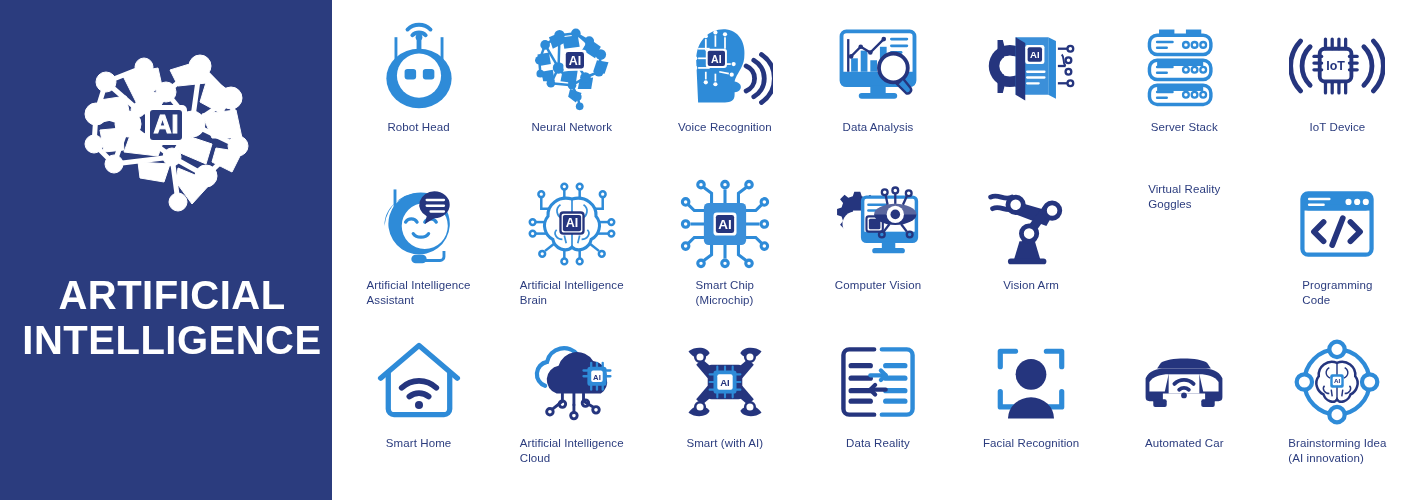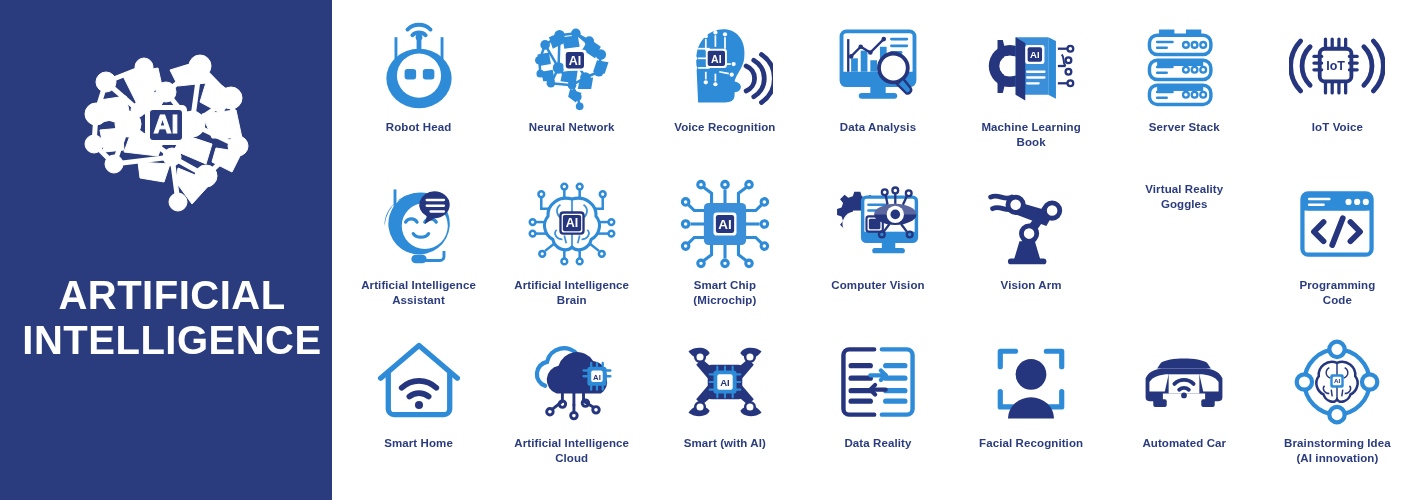--- a/index.html
+++ b/index.html
@@ -48,22 +48,22 @@
   }
   .icon-art {
     width:96px; height:96px;
     display:flex; align-items:center; justify-content:center;
   }
   .icon-art svg { width:96px; height:96px; display:block; }
   .icon-label {
     margin-top:6px;
     color:#2B3C7E;
     font-size:11.5px;
-    font-weight:bold;
-    text-align:center;
+    font-weight:normal;
+    text-align:left;
     line-height:1.28;
     max-width:128px;
     letter-spacing:0.1px;
   }
 </style>
 </head>
 <body>
 
 <div class="page">
 
@@ -340,24 +340,20 @@
             <path d="M82 38 C86 42 82 46 86 50" stroke-width="2"></path>
           </g>
           <g fill="none" stroke="#25357E" stroke-width="2.4">
             <circle cx="91" cy="32" r="3"></circle>
               <circle cx="89" cy="44" r="3"></circle>
             <circle cx="89" cy="56" r="3"></circle>
               <circle cx="91" cy="68" r="3"></circle>
           </g>
         </svg>
       </div>
-      <div class="icon-label">
-        <div>Machine Learning</div>
-        <div>Book</div>
-      </div>
     </div>
 
     <div class="icon-cell">
       <div class="icon-art">
         <svg viewBox="0 0 100 100">
           <g fill="#2E8BD8">
             <rect x="24" y="12" width="16" height="6"></rect>
               <rect x="52" y="12" width="16" height="6"></rect>
             <rect x="22" y="44" width="48" height="6"></rect>
               <rect x="22" y="70" width="48" height="6"></rect>
@@ -416,21 +412,21 @@
             <line x1="26" y1="54" x2="34" y2="54"></line>
             <line x1="63" y1="40" x2="71" y2="40"></line>
               <line x1="63" y1="47" x2="71" y2="47"></line>
             <line x1="63" y1="54" x2="71" y2="54"></line>
           </g>
           <rect x="32" y="32" width="33" height="34" rx="5" fill="none" stroke="#25357E" stroke-width="4"></rect>
           <text x="48.5" y="54" font-family="Liberation Sans, sans-serif" font-size="13" font-weight="bold" fill="#25357E" text-anchor="middle">IoT</text>
         </svg>
       </div>
       <div class="icon-label">
-        <div>IoT Voice</div>
+        <div>IoT Device</div>
       </div>
     </div>
 
     <div class="icon-cell">
       <div class="icon-art">
         <svg viewBox="0 0 100 100">
           <line x1="25" y1="14" x2="25" y2="36" stroke="#2E8BD8" stroke-width="3"></line>
           <path d="M62 20 A32 32 0 1 0 82 52 A32 32 0 0 0 62 20 Z
                    M56 28 A24 24 0 1 1 56 76 A24 24 0 0 1 56 28 Z" fill="#2E8BD8" fill-rule="evenodd"></path>
           <path d="M14 52 A30 30 0 0 1 60 26 L60 18 A38 38 0 0 0 14 52 Z" fill="#2E8BD8"></path>

